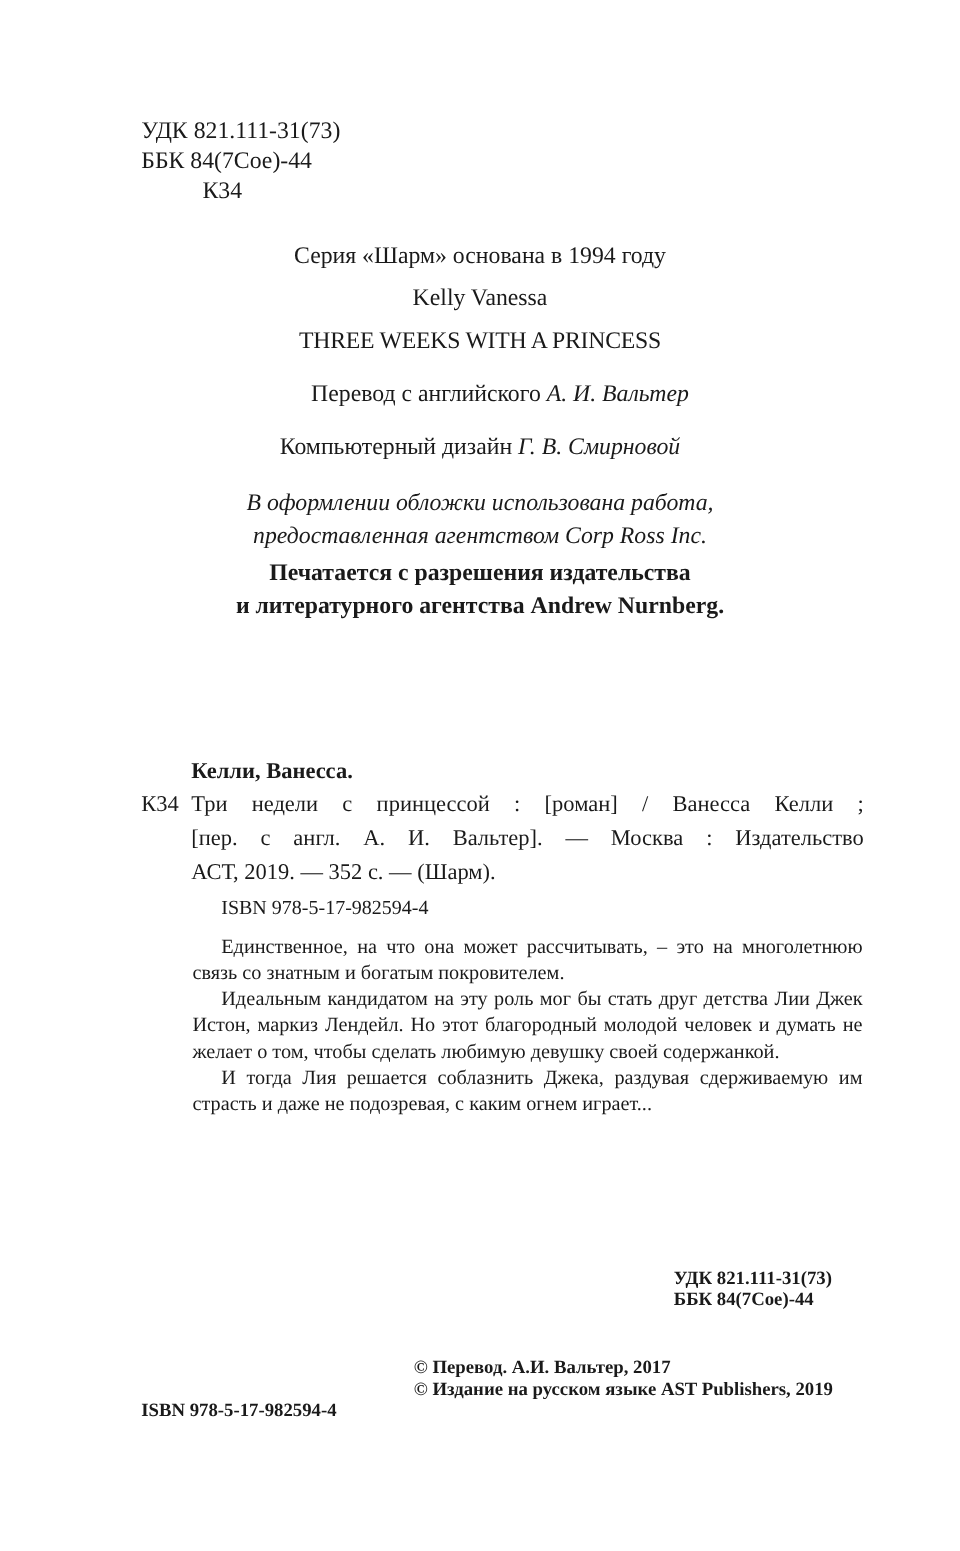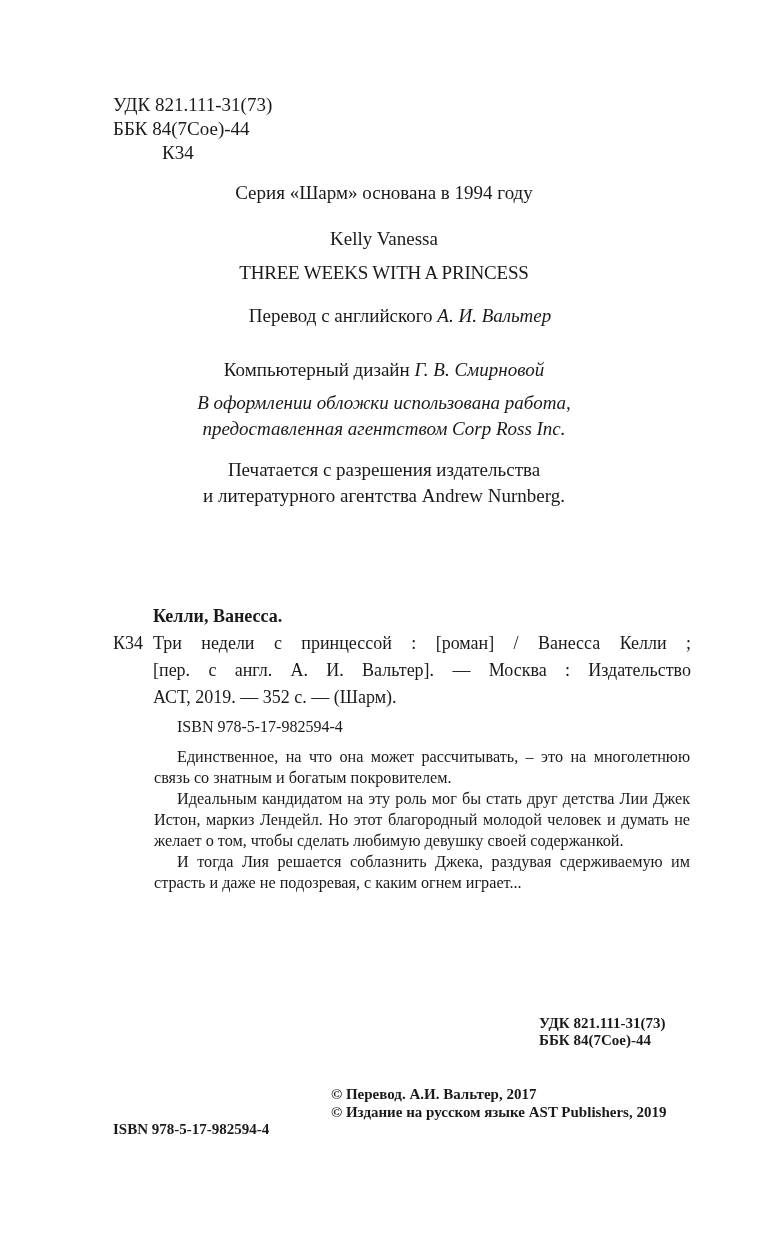--- a/index.html
+++ b/index.html
@@ -6,27 +6,27 @@
     body {
       width: 768px; height: 1241px; position: relative; overflow: hidden;
       font-family: "Liberation Serif", "DejaVu Serif", serif;
       color: #1a1a1a;
     }
     .abs { position: absolute; }
     .line { white-space: nowrap; }
     .top-codes { left: 113px; top: 93px; font-size: 19px; line-height: 24px; }
     .top-codes .k34 { padding-left: 49px; }
     .center { position: absolute; left: 0; width: 768px; text-align: center; font-size: 19px; }
-    .series { top: 182px; }
+    .series { top: 194px; }
     .author-en { top: 228px; }
     .title-en { top: 262px; letter-spacing: -0.2px; }
     .translation { top: 305px; margin-left: 16px; }
-    .design { top: 347px; margin-top: 12px; }
+    .design { top: 347px; }
     .cover { top: 390px; font-style: italic; line-height: 26px; }
-    .permission { top: 457px; line-height: 26px; }
+    .permission { top: 446px; line-height: 26px; font-weight: bold; }
     em, .it { font-style: italic; }
 
     .biblio { left: 113px; top: 603px; width: 578px; font-size: 18px; line-height: 27px; }
     .biblio .author { padding-left: 40px; font-weight: bold; }
     .biblio .row { display: flex; }
     .biblio .code { width: 40px; flex: none; }
     .biblio .desc { flex: 1; text-align: justify; text-align-last: left; }
     .biblio .cont { padding-left: 40px; text-align: justify; text-align-last: justify; }
     .biblio .cont.last { text-align-last: left; }
     .isbn-small { left: 177px; top: 718px; font-size: 16px; }

